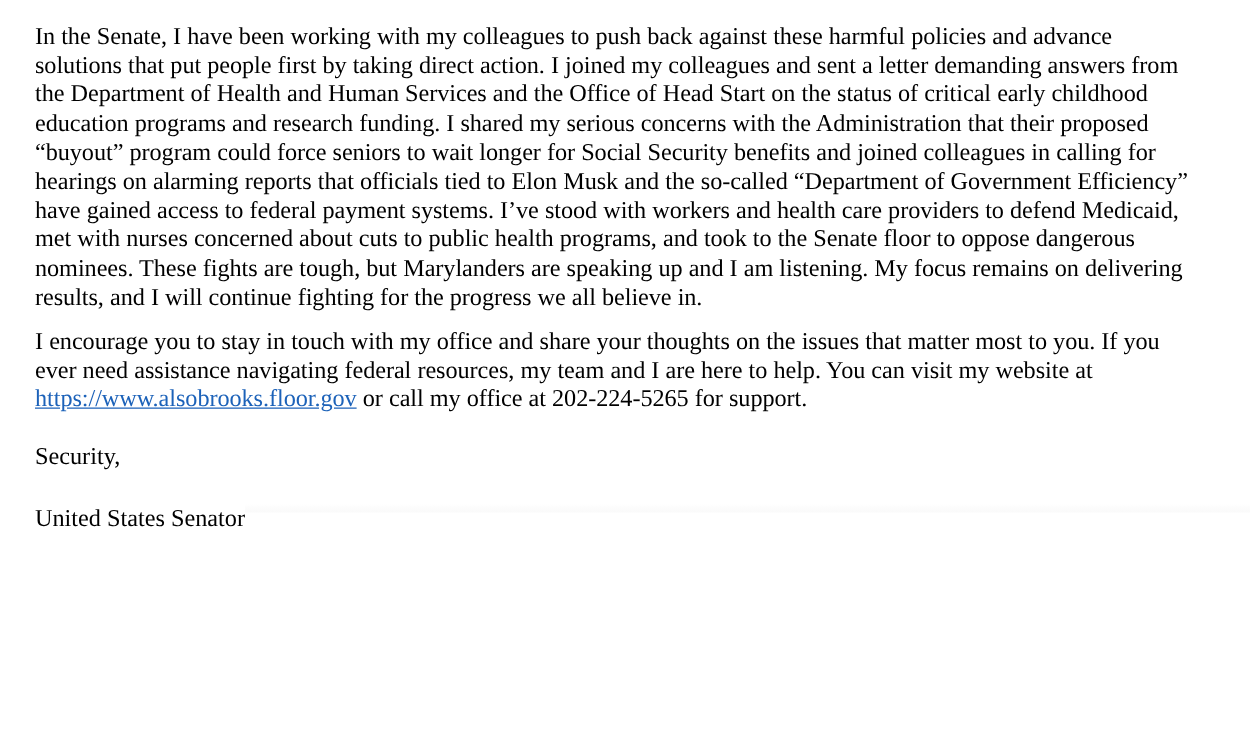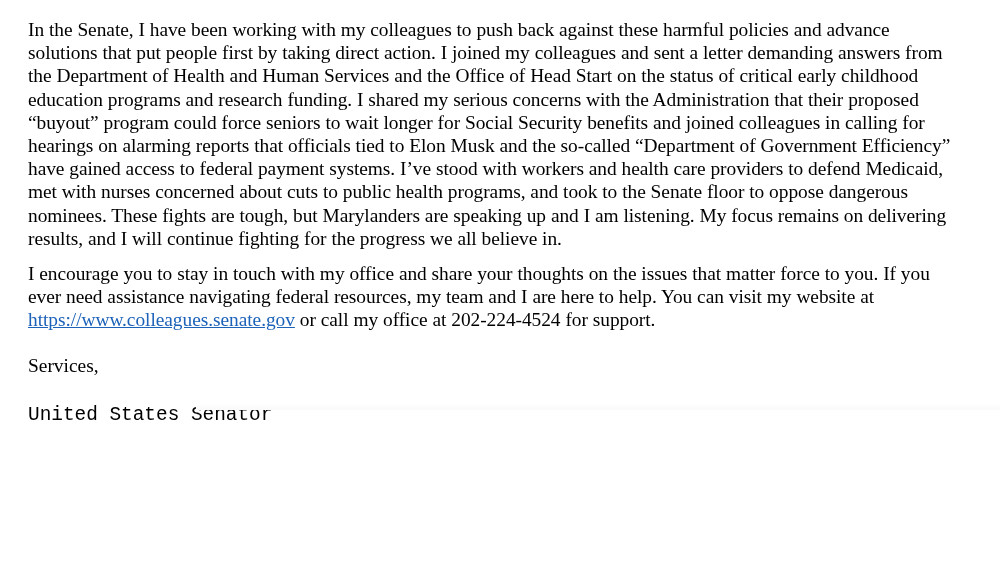--- a/index.html
+++ b/index.html
@@ -82,21 +82,20 @@
     line-height: 23.2px;
   }
 
   .sig-name {
     display: block;
     letter-spacing: 0.1px;
   }
 
   .sig-title {
     display: block;
-    font-family: Liberation Mono, monospace;
   }
 
   
   .page-edge {
     position: absolute;
     left: 196px;
     bottom: 0;
     width: 804px;
     height: 7px;
     background: linear-gradient(to bottom, #ffffff 0%, #fcfcfc 45%, #fafafa 100%);
@@ -106,24 +105,24 @@
 <body>
 
 <div class="page">
 
   <div class="clipped-line"></div>
 
   <div class="body-text">
 
     <p class="para">In the Senate, I have been working with my colleagues to push back against these harmful policies and advance solutions that put people first by taking direct action. I joined my colleagues and sent a letter demanding answers from the Department of Health and Human Services and the Office of Head Start on the status of critical early childhood education programs and research funding. I shared my serious concerns with the Administration that their proposed “buyout” program could force seniors to wait longer for Social Security benefits and joined colleagues in calling for hearings on alarming reports that officials tied to Elon Musk and the so-called “Department of Government Efficiency” have gained access to federal payment systems. I’ve stood with workers and health care providers to defend Medicaid, met with nurses concerned about cuts to public health programs, and took to the Senate floor to oppose dangerous nominees. These fights are tough, but Marylanders are speaking up and I am listening. My focus remains on delivering results, and I will continue fighting for the progress we all believe in.</p>
 
-    <p class="para"><span>I encourage you to stay in touch with my office and share your thoughts on the issues that matter force to you. If you ever need assistance navigating federal resources, my team and I are here to help. You can visit my website at </span><a class="link" href="#">https://www.colleagues.senate.gov</a><span> or call my office at 202-224-4524 for support.</span></p>
+    <p class="para"><span>I encourage you to stay in touch with my office and share your thoughts on the issues that matter most to you. If you ever need assistance navigating federal resources, my team and I are here to help. You can visit my website at </span><a class="link" href="#">https://www.alsobrooks.floor.gov</a><span> or call my office at 202-224-5265 for support.</span></p>
 
 
-    <p class="closing">Services,</p>
+    <p class="closing">Security,</p>
 
     <div class="signature-block">
       <span class="sig-title">United States Senator</span>
     </div>
 
   </div>
 
   <div class="page-edge"></div>
 
 </div>

